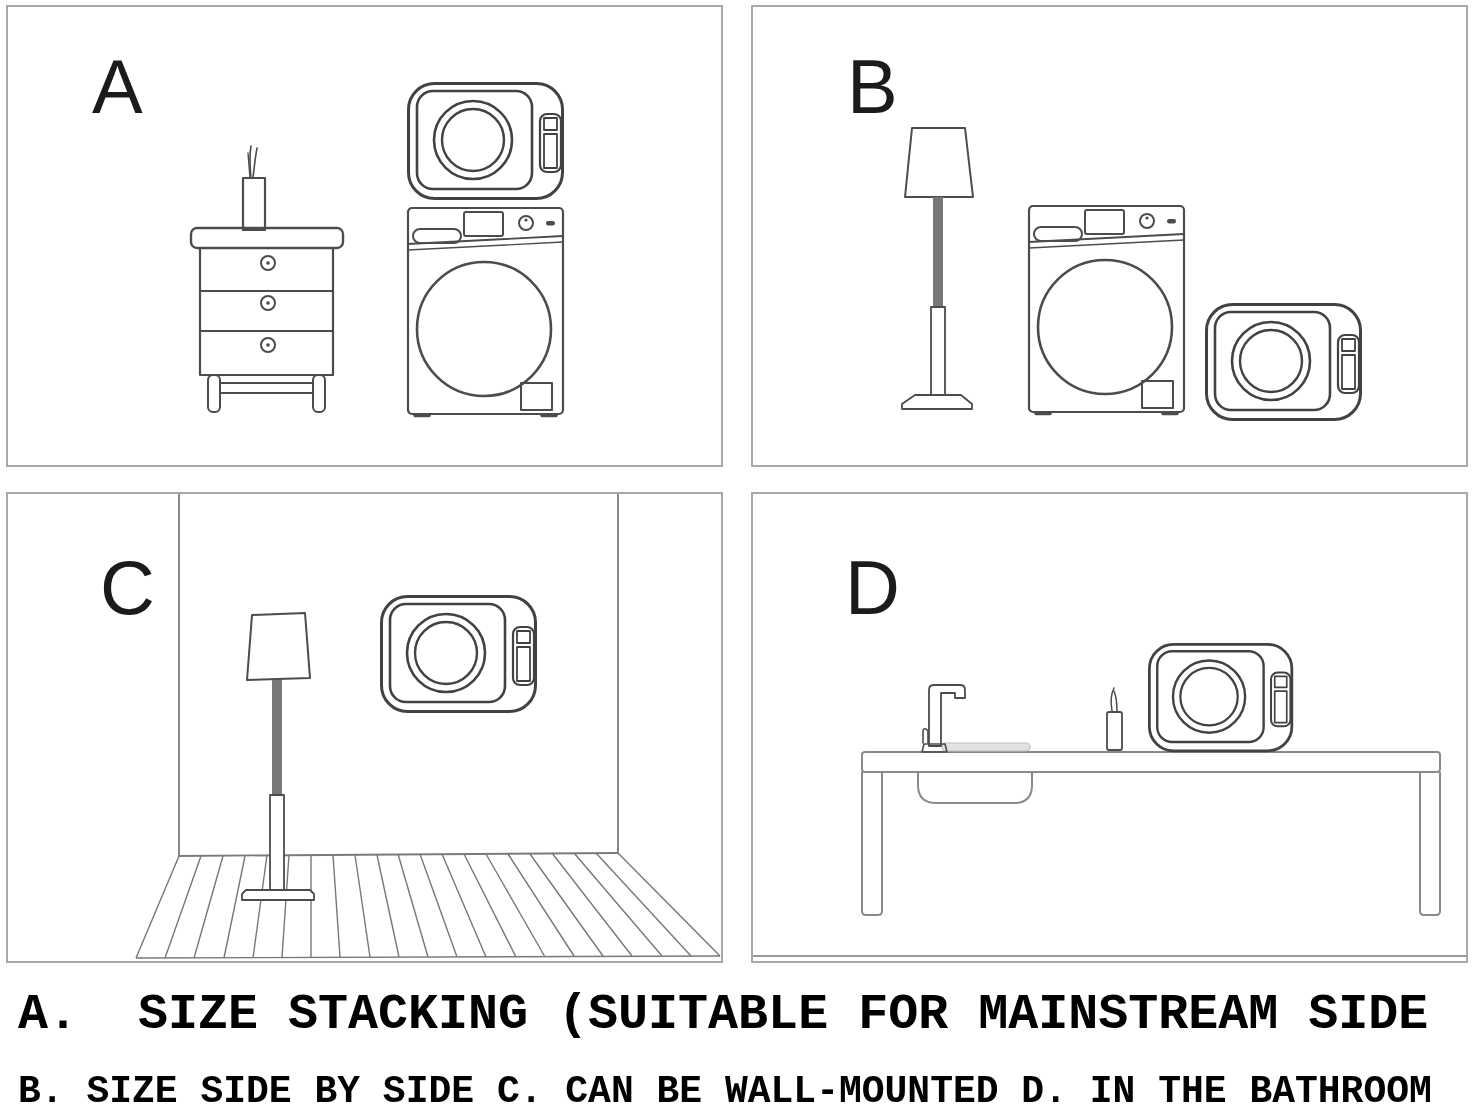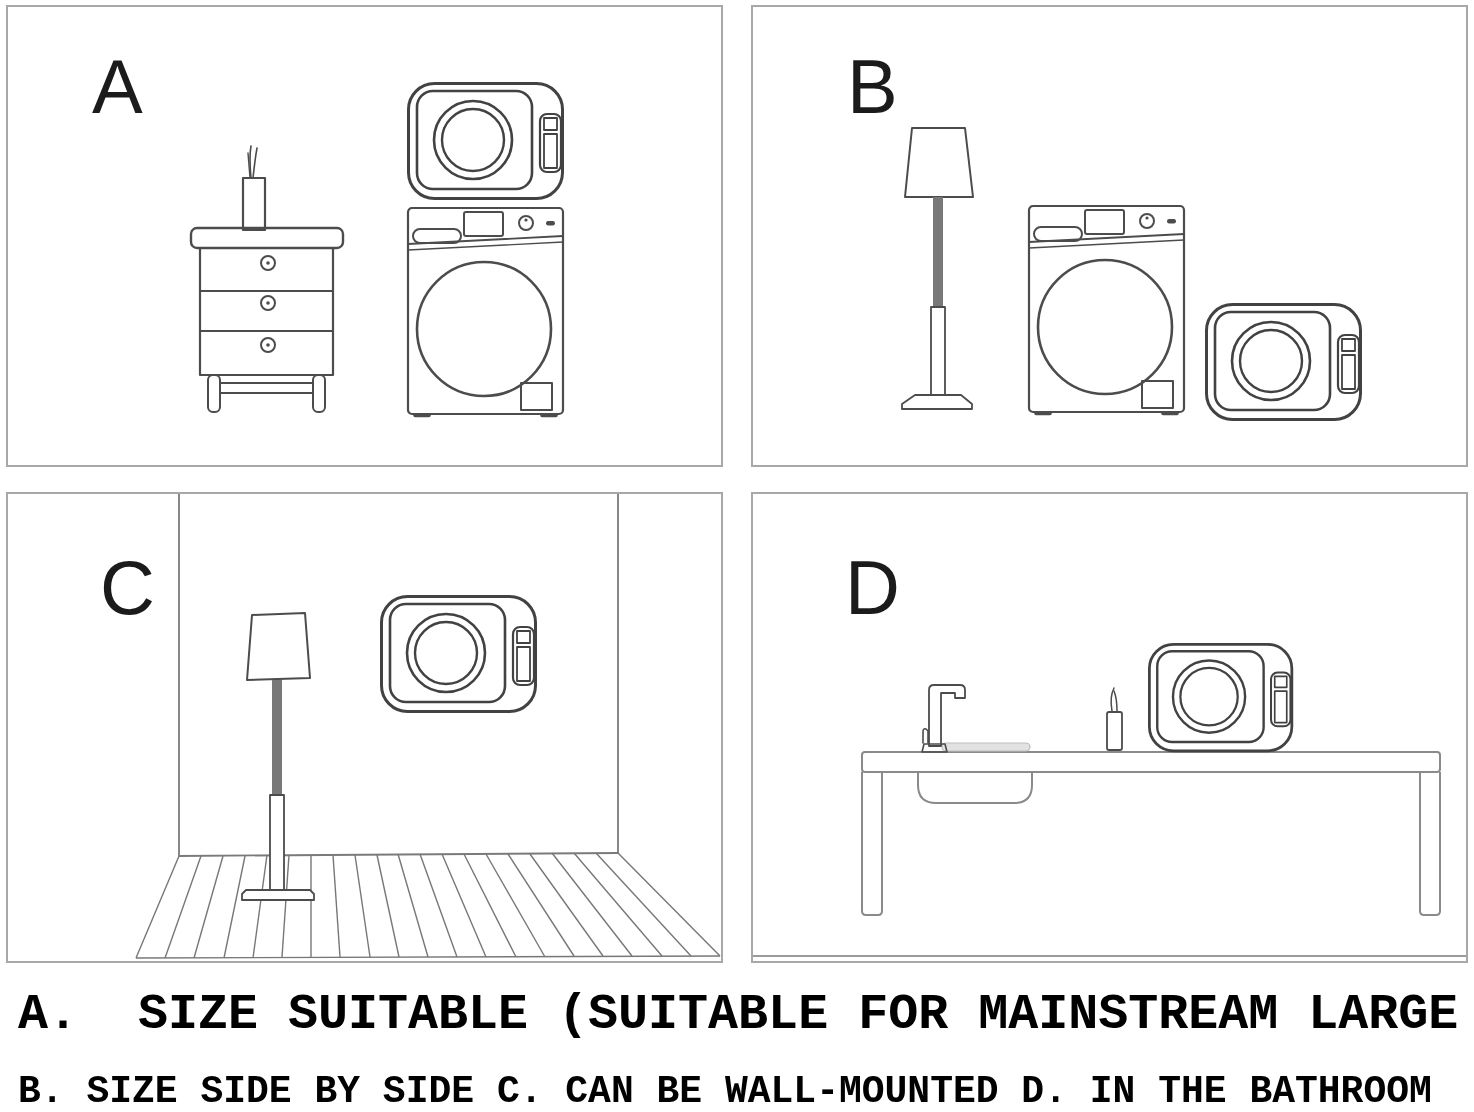--- a/index.html
+++ b/index.html
@@ -176,17 +176,17 @@
         <rect x="354" y="218" width="15" height="38" rx="2" stroke-width="1.8"></rect>
         <path d="M359,217 C357,206 358,200 361,194" stroke-width="1.5"></path>
         <path d="M364,217 C364,207 363,202 361,197" stroke-width="1.5"></path>
       </g>
 
       <use href="#mini-dryer" transform="translate(395,149) scale(0.925)"></use>
     </svg>
   </div>
 
   <div class="caption">
-    <div class="caption-line1">A.  SIZE SUITABLE (SUITABLE FOR MAINSTREAM LARGE</div>
+    <div class="caption-line1">A.  SIZE STACKING (SUITABLE FOR MAINSTREAM SIDE</div>
     <div class="caption-line2">B. SIZE SIDE BY SIDE C. CAN BE WALL-MOUNTED D. IN THE BATHROOM</div>
   </div>
 
 </div>
 
 </body></html>

